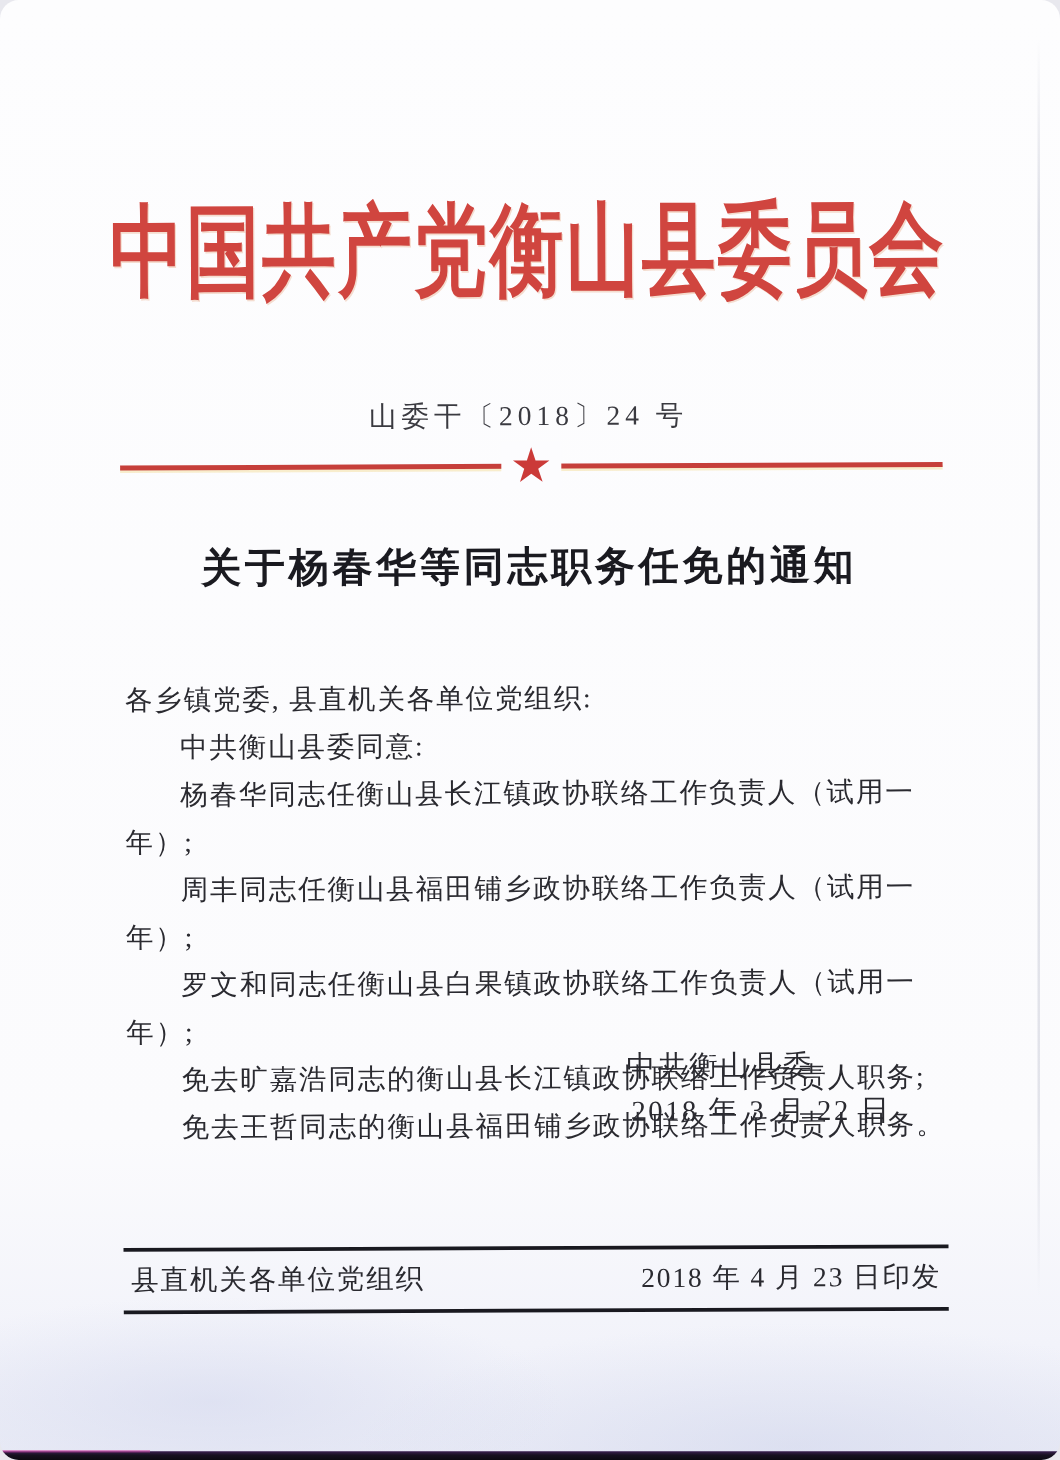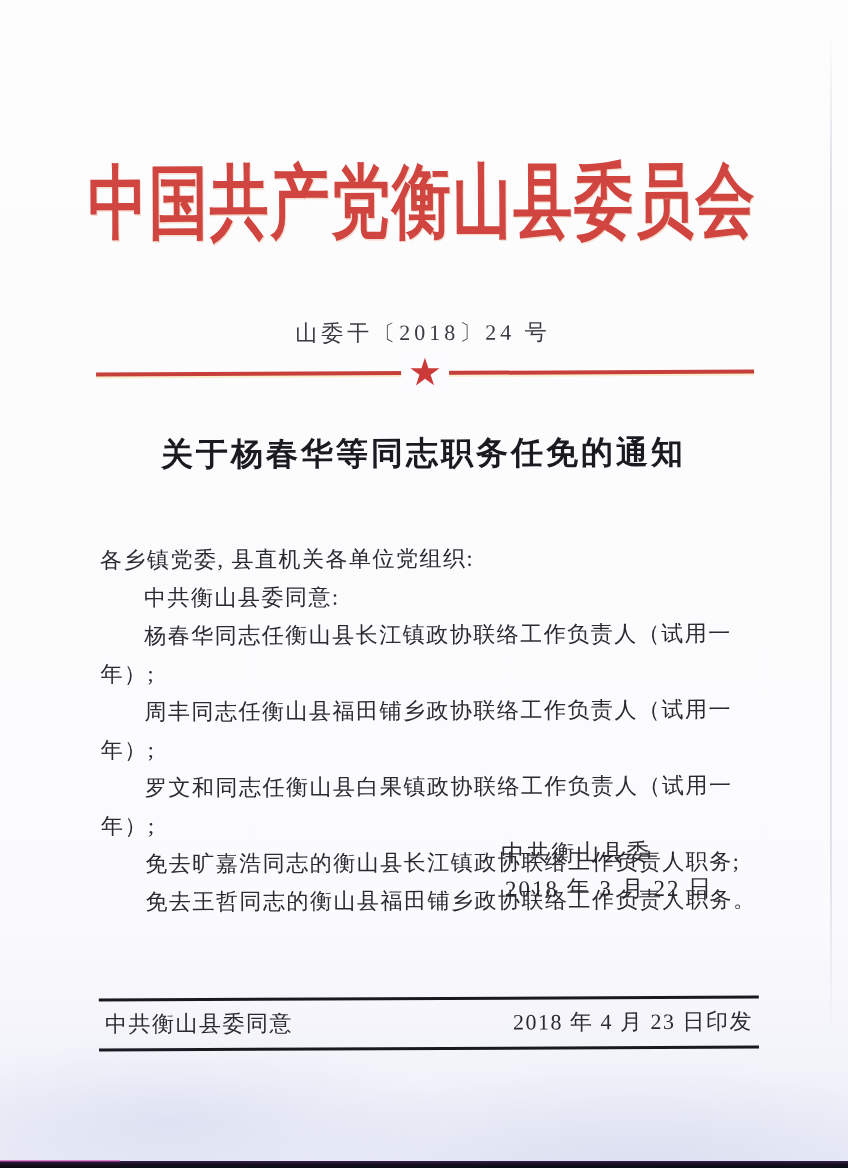--- a/index.html
+++ b/index.html
@@ -7,20 +7,21 @@
     width:848px;height:1168px;overflow:hidden;
     background:#e8e8ee;
     font-family:"Liberation Serif", serif;
   }
   .page{
     position:relative;width:848px;height:1168px;overflow:hidden;
     background:
       radial-gradient(ellipse 400px 120px at 20% 96%, rgba(205,210,235,.45), rgba(205,210,235,0) 70%),
       radial-gradient(ellipse 500px 140px at 75% 99%, rgba(200,206,232,.40), rgba(200,206,232,0) 70%),
       linear-gradient(180deg,#fdfdfe 0%,#fbfbfd 78%,#f2f3fa 92%,#e9ebf6 100%);
+    border-radius: 15px;
   }
   .content{position:absolute;inset:0;transform:rotate(-0.25deg);}
   
   .banner{
     position:absolute;top:146px;left:0;width:100%;height:110px;
     text-align:center;color:#d0453f;
   }
   .banner span{
     display:inline-block;
     font-family:"DejaVu Serif", serif;
@@ -108,21 +109,21 @@
       <p class="indent">周丰同志任衡山县福田铺乡政协联络工作负责人（试用一年）;</p>
       <p class="indent">罗文和同志任衡山县白果镇政协联络工作负责人（试用一年）;</p>
       <p class="indent">免去旷嘉浩同志的衡山县长江镇政协联络工作负责人职务;</p>
       <p class="indent">免去王哲同志的衡山县福田铺乡政协联络工作负责人职务。</p>
     </div>
 
     <div class="sig-name">中共衡山县委</div>
     <div class="sig-date">2018 年 3 月 22 日</div>
 
     <div class="footer">
-      <span>中共衡山县委同意</span>
+      <span>县直机关各单位党组织</span>
       <span>2018 年 4 月 23 日印发</span>
     </div>
 
   </div>
 
   <div class="edge-right"></div>
   <div class="scan-edge"></div>
 </div>
 
 </body></html>

